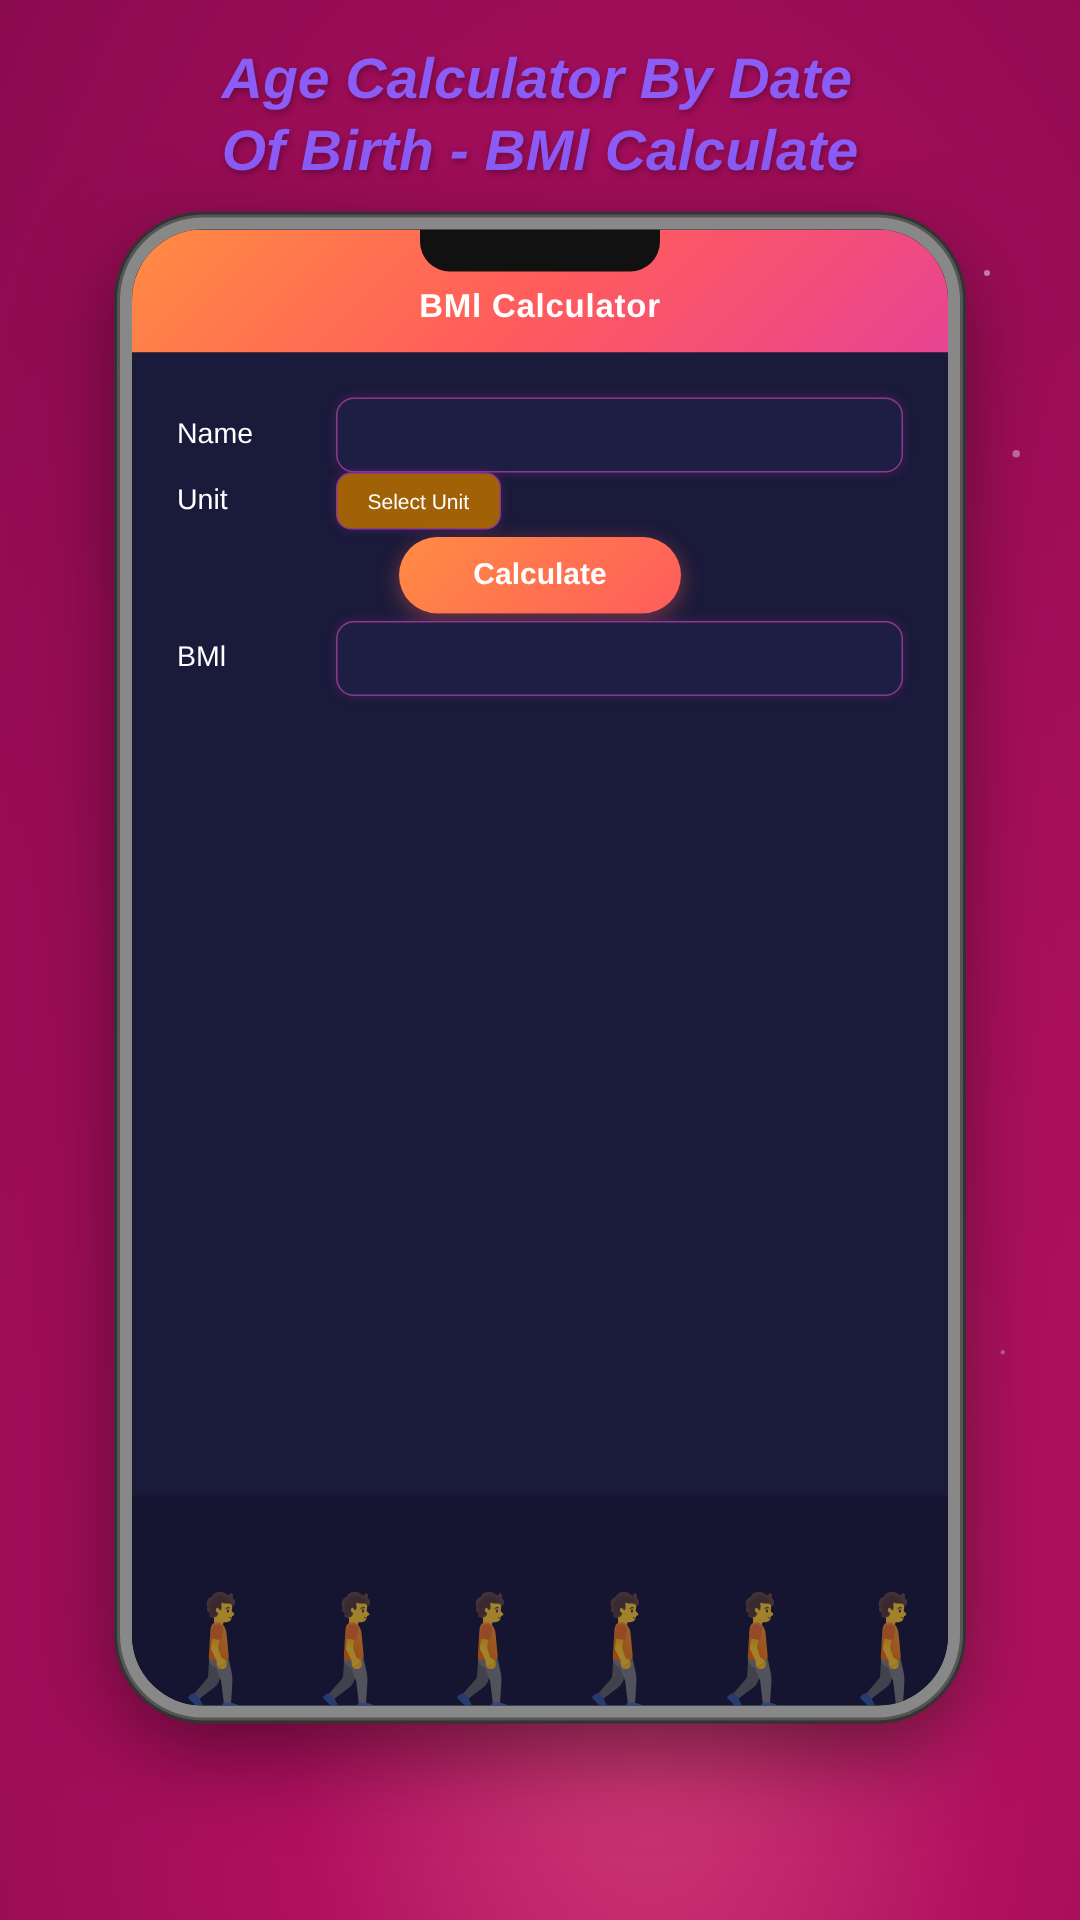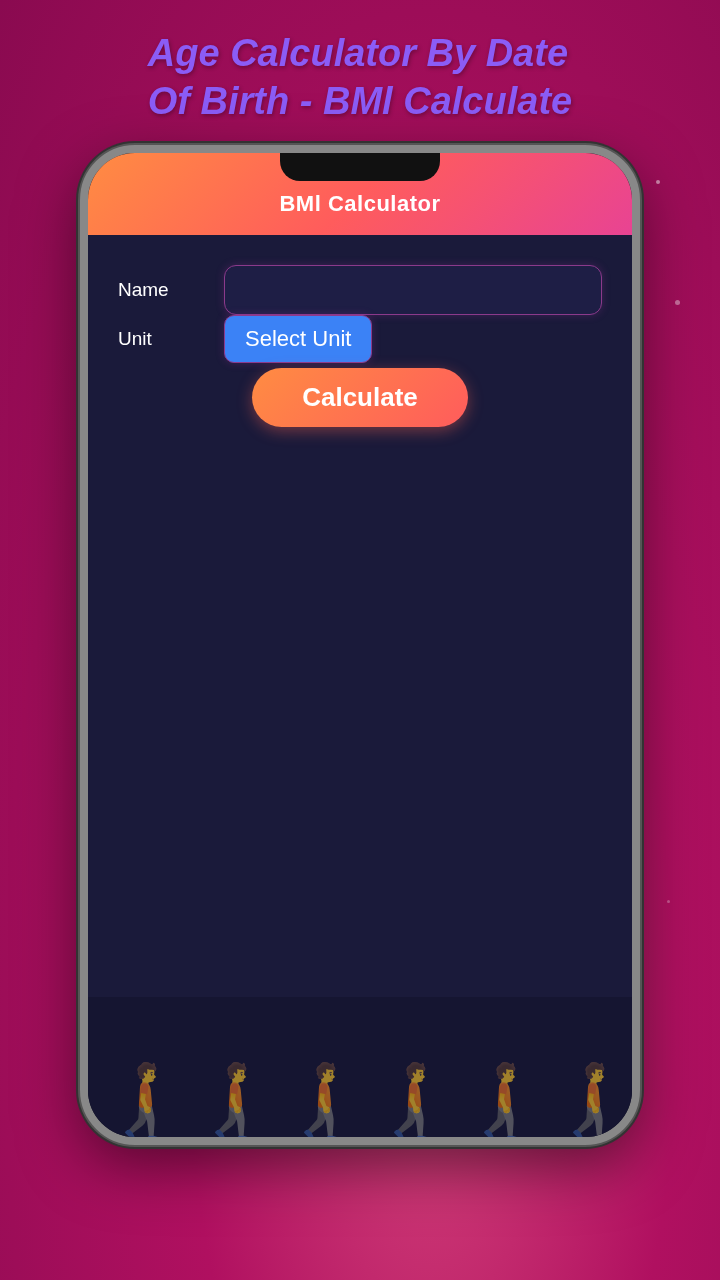--- a/index.html
+++ b/index.html
@@ -109,25 +109,25 @@
       font-size: 16px;
       outline: none;
       box-shadow: 0 0 8px rgba(150, 50, 150, 0.3);
     }
 
     .input-field::placeholder {
       color: transparent;
     }
 
     .select-unit-btn {
-      background: #3b82f6;
+      background: #a16207;
       border: 1.5px solid #8b3a8b;
       border-radius: 10px;
       color: white;
-      font-size: 22px;
+      font-size: 14px;
       font-weight: 500;
       padding: 10px 20px;
       cursor: pointer;
       box-shadow: 0 0 8px rgba(150, 50, 150, 0.3);
     }
 
     .height-inputs {
       display: flex;
       gap: 10px;
       align-items: center;
@@ -146,21 +146,21 @@
       outline: none;
       box-shadow: 0 0 8px rgba(150, 50, 150, 0.3);
     }
 
     .calculate-btn {
       align-self: center;
       background: linear-gradient(135deg, #ff8c42, #ff5c5c);
       border: none;
       border-radius: 30px;
       color: white;
-      font-size: 26px;
+      font-size: 20px;
       font-weight: 600;
       padding: 14px 50px;
       cursor: pointer;
       box-shadow: 0 4px 15px rgba(255, 100, 80, 0.4);
       margin: 5px 0;
     }
 
     
     .walking-figures {
       position: absolute;
@@ -232,20 +232,24 @@
 
       <div class="form-row">
         <span class="form-label">Unit</span>
         <button class="select-unit-btn">Select Unit</button>
       </div>
 
 
 
       <button class="calculate-btn">Calculate</button>
 
+      <div class="form-row">
+        <span class="form-label">BMl</span>
+        <input type="text" class="input-field" readonly="" style="">
+      </div>
 
 
     </div>
 
     <div class="walking-figures">
       <span class="figure">🚶</span>
       <span class="figure">🚶</span>
       <span class="figure">🚶</span>
       <span class="figure">🚶</span>
       <span class="figure">🚶</span>

